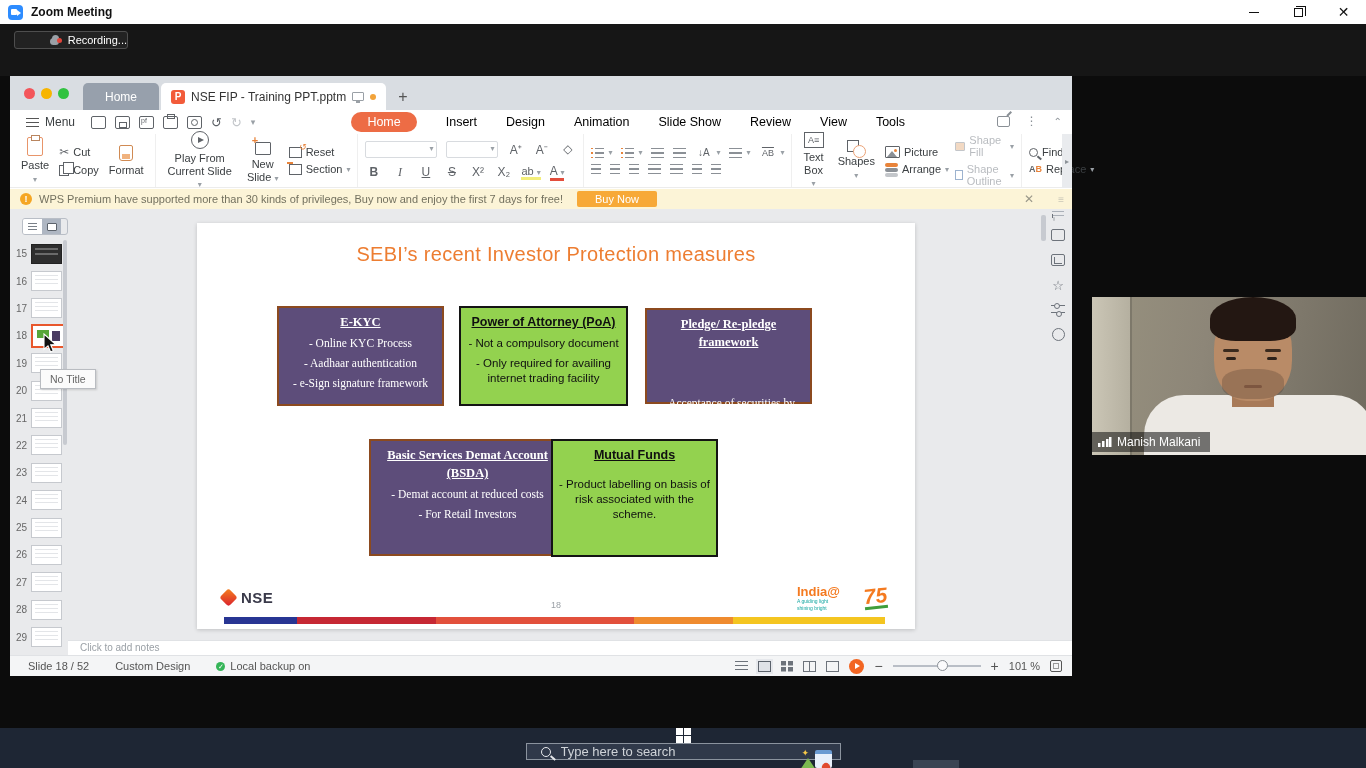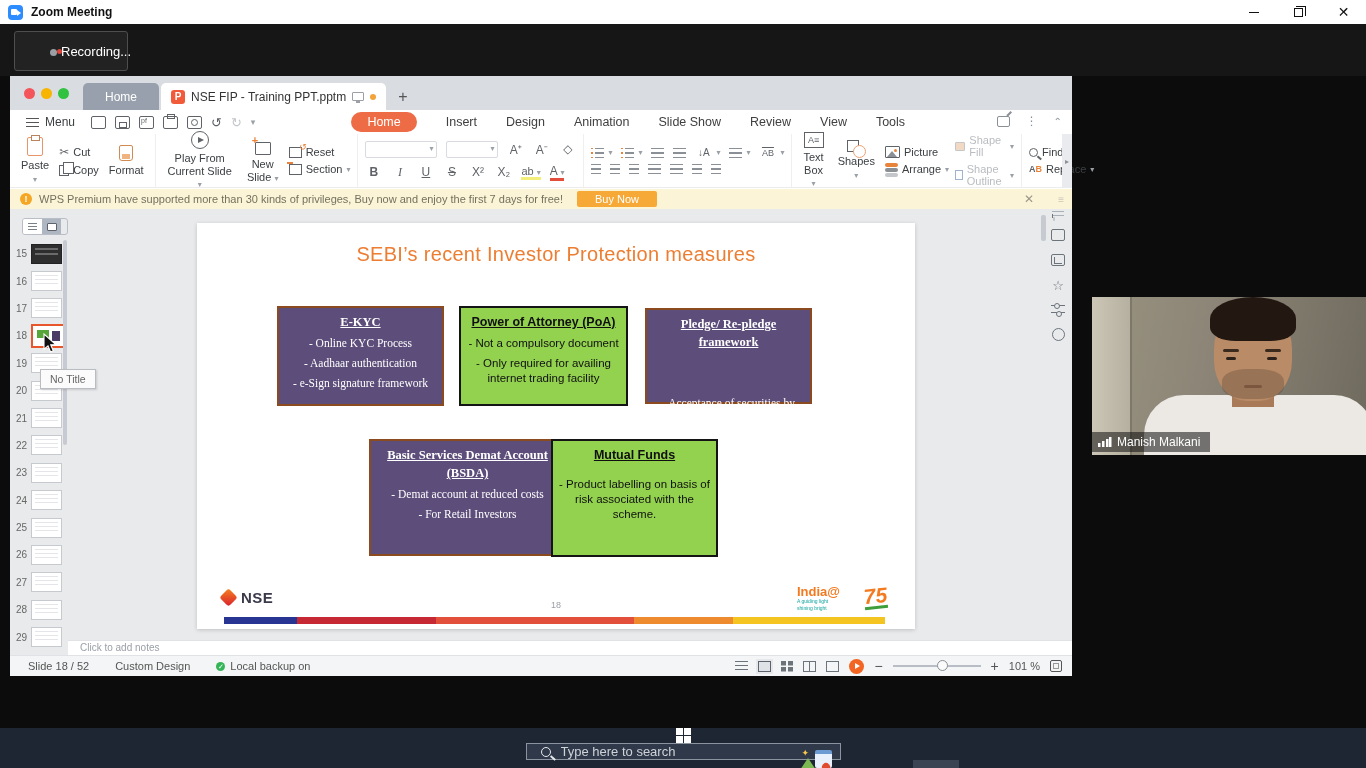--- a/index.html
+++ b/index.html
@@ -14,21 +14,21 @@
   .zm-title { font-size:12px; color:#111; margin-left:8px; font-weight:700; }
   .zm-wincontrols { position:absolute; right:0; top:0; height:24px; display:flex; }
   .zm-winbtn { width:45px; height:24px; display:flex; align-items:center; justify-content:center; color:#111; font-size:12px; }
   .glyph-min { width:10px; height:1px; background:#111; display:block; }
   .glyph-max { width:9px; height:9px; border:1px solid #111; display:block; position:relative; background:#fff; }
   .glyph-max::before { content:""; position:absolute; left:1px; top:-3px; width:9px; height:9px; border:1px solid #111; border-bottom:none; border-left:none; }
   .glyph-close { font-size:14px; line-height:1; }
 
   
   .zm-topbar { position:absolute; left:0; top:24px; width:1366px; height:52px; background:#161616; }
-  .rec-btn { position:absolute; left:14px; top:7px; width:114px; height:40px; background:#222; border:1px solid #4e4e4e; border-radius:3px; display:flex; align-items:center; color:#fff; font-size:13px;padding-left:24px; }
+  .rec-btn { position:absolute; left:14px; top:7px; width:114px; height:18px; background:#222; border:1px solid #4e4e4e; border-radius:3px; display:flex; align-items:center; color:#fff; font-size:11px;padding-left:24px; }
   .rec-cloud { width:16px; height:10px; background:#9aa0a6; border-radius:6px; margin:0 9px 0 13px; position:relative; }
   .rec-cloud::before { content:""; position:absolute; left:-2px; bottom:0; width:7px; height:7px; background:#9aa0a6; border-radius:50%; }
   .rec-cloud::after { content:""; position:absolute; left:5px; top:2.5px; width:5px; height:5px; background:#e0443a; border-radius:50%; }
 
   
   .wps { position:absolute; left:10px; top:76px; width:1062px; height:600px; background:#fff; }
   .wps-tabbar { position:absolute; left:0; top:0; width:100%; height:34px; background:#d9dde2; display:flex; align-items:flex-end; }
   .tl { width:11px; height:11px; border-radius:50%; margin-right:6px; }
   .tl-wrap { display:flex; align-items:center; margin:0 8px 11px 14px; }
   .tl-red{background:#f3555a;} .tl-yellow{background:#f7b500;} .tl-green{background:#31c240;}
@@ -45,21 +45,21 @@
   .burger { width:13px; height:9px; background:repeating-linear-gradient(#555 0 1.4px, transparent 1.4px 3.8px); }
   .qat { display:flex; align-items:center; gap:9px; margin-left:16px; color:#5f6368; }
   .qat .fi { width:15px; height:13px; border:1.2px solid #5f6368; border-radius:2px; position:relative; }
   .fi-open{border-bottom-width:3px;} .fi-save::after{content:"";position:absolute;left:3px;top:5px;width:6px;height:4px;border:1px solid #5f6368;}
   .fi-pdf::after{content:"pf";position:absolute;left:1px;top:0px;font-size:7px;color:#5f6368;}
   .fi-print::after{content:"";position:absolute;left:3px;top:-3px;width:6px;height:3px;border:1px solid #5f6368;}
   .fi-prev::after{content:"";position:absolute;left:3px;top:2px;width:5px;height:5px;border:1px solid #5f6368;border-radius:50%;}
   .undo { font-size:13px; color:#5f6368; } .redo { font-size:13px; color:#c3c6ca; }
   .qat-caret { color:#9aa0a6; font-size:9px; }
   .ribbon-tabs { display:flex; align-items:center; gap:29px; margin-left:96px; }
-  .rtab { color:#404040; font-size:12.5px; padding:3px 0; }
+  .rtab { color:#000000; font-size:12.5px; padding:3px 0; }
   .rtab.active { background:#ed6c45; color:#fff; padding:3px 16px; border-radius:12px; }
   .menurow-right { position:absolute; right:10px; top:4px; display:flex; gap:16px; color:#8a9096; font-size:12px; align-items:center; }
   .share-ico { width:13px; height:11px; border:1.2px solid #8a9096; border-radius:2px; position:relative; }
   .share-ico::after{content:"";position:absolute;right:-3px;top:-4px;width:6px;height:1.5px;background:#8a9096;transform:rotate(-45deg);}
 
   
   .wps-toolbar { position:absolute; left:0; top:58px; width:100%; height:54px; background:#fff; border-bottom:1px solid #ececec; display:flex; align-items:stretch; font-size:11px; color:#3c4043; }
   .tgroup { display:flex; align-items:center; padding:0 7px; border-right:1px solid #efefef; gap:6px; }
   .btn-lg { display:flex; flex-direction:column; align-items:center; justify-content:center; gap:3px; padding:2px 4px; text-align:center; line-height:1.15; }
   .btn-col { display:flex; flex-direction:column; justify-content:center; gap:5px; }

